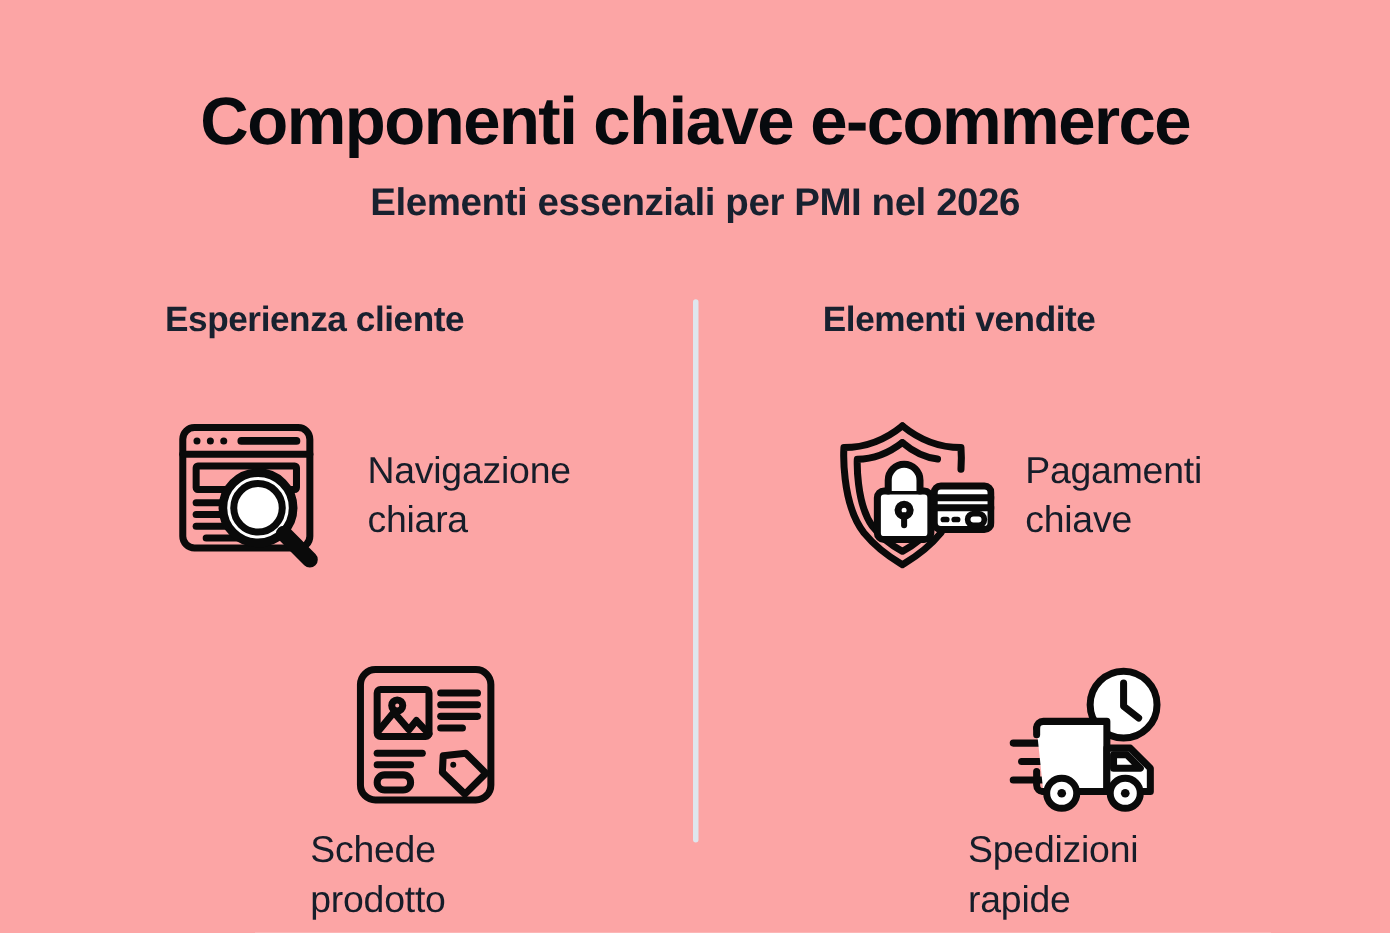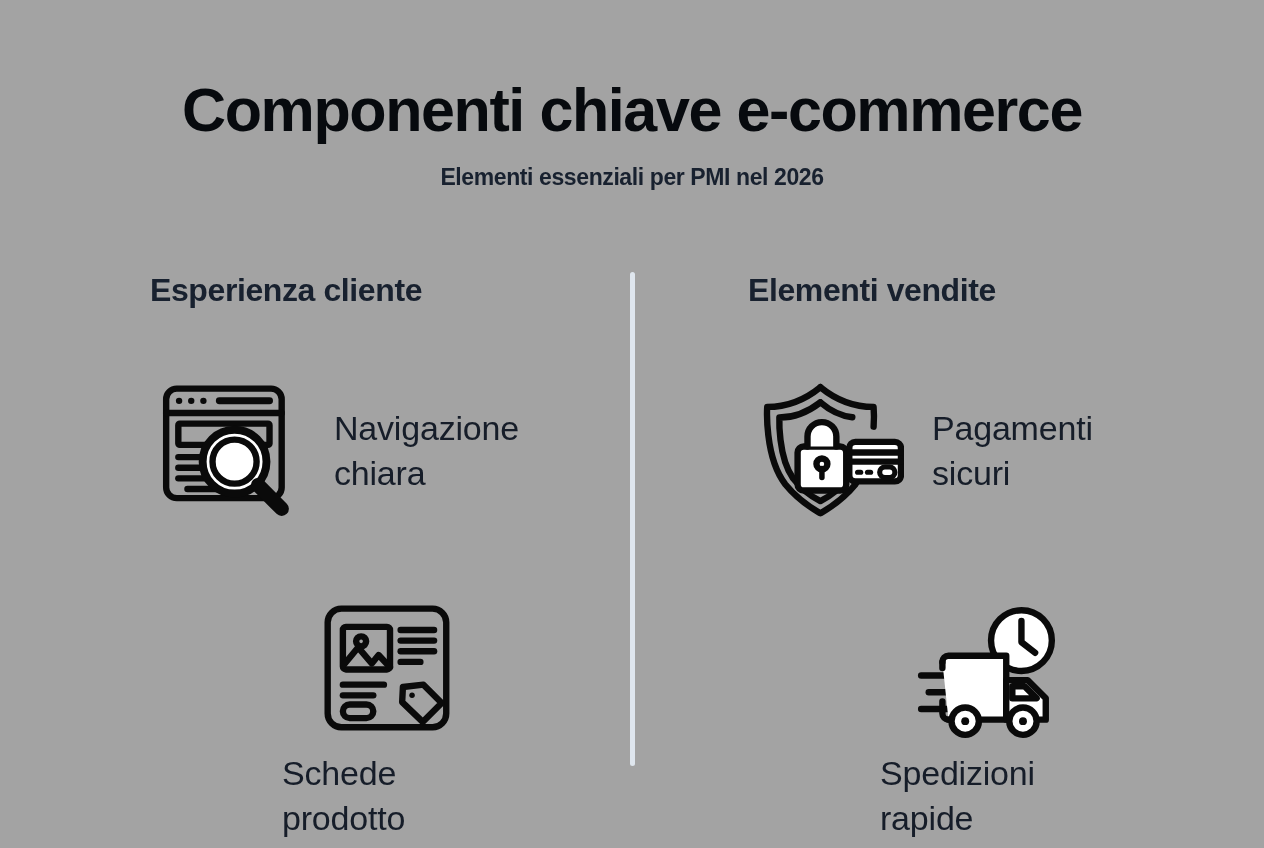--- a/index.html
+++ b/index.html
@@ -11,42 +11,42 @@
     width: 1264px;
     height: 848px;
     font-family: "Liberation Sans", sans-serif;
     overflow: hidden;
   }
 
   .page {
     position: relative;
     width: 1264px;
     height: 848px;
-    background: #a3a3a3;
+    background: #fca5a5;
   }
 
   
   .header {
     position: absolute;
     top: 78px;
     left: 0;
     width: 1264px;
     text-align: center;
   }
   .title {
     font-size: 61px;
     font-weight: bold;
     letter-spacing: -1.4px;
     color: #070a0e;
     line-height: 1.08;
     margin: 0;
     white-space: nowrap;
   }
   .subtitle {
-    font-size: 23px;
+    font-size: 35px;
     font-weight: bold;
     letter-spacing: -0.4px;
     color: #18212f;
     line-height: 1.15;
     margin: 20px 0 0 0;
     white-space: nowrap;
   }
 
   
   .columns {
@@ -207,21 +207,21 @@
             <path d="M46 61.5 V67.5" stroke-width="3.6"></path>
 
             <rect x="64" y="44" width="34" height="26" rx="4" fill="#ffffff"></rect>
             <line x1="64" y1="51" x2="98" y2="51"></line>
             <line x1="64" y1="57" x2="98" y2="57"></line>
             <line x1="69.5" y1="64" x2="71.5" y2="64" stroke-width="3.4"></line>
             <line x1="76" y1="64" x2="78" y2="64" stroke-width="3.4"></line>
             <rect x="84" y="60.5" width="10" height="7" rx="3.5" stroke-width="3.4"></rect>
           </svg>
         </div>
-        <div class="feature-label">Pagamenti sicuri</div>
+        <div class="feature-label">Pagamenti chiave</div>
       </div>
 
       <div class="feature">
         <div class="feature-icon">
           <svg width="152" height="152" viewBox="0 0 100 100" fill="none" stroke="#0a0a0a" stroke-width="4.2" stroke-linecap="round" stroke-linejoin="round">
 
             <circle cx="72" cy="30" r="20" fill="#ffffff"></circle>
             <path d="M72 17 V31 L81 38" stroke-width="4.2"></path>
 
             <line x1="6" y1="53" x2="33" y2="53"></line>

